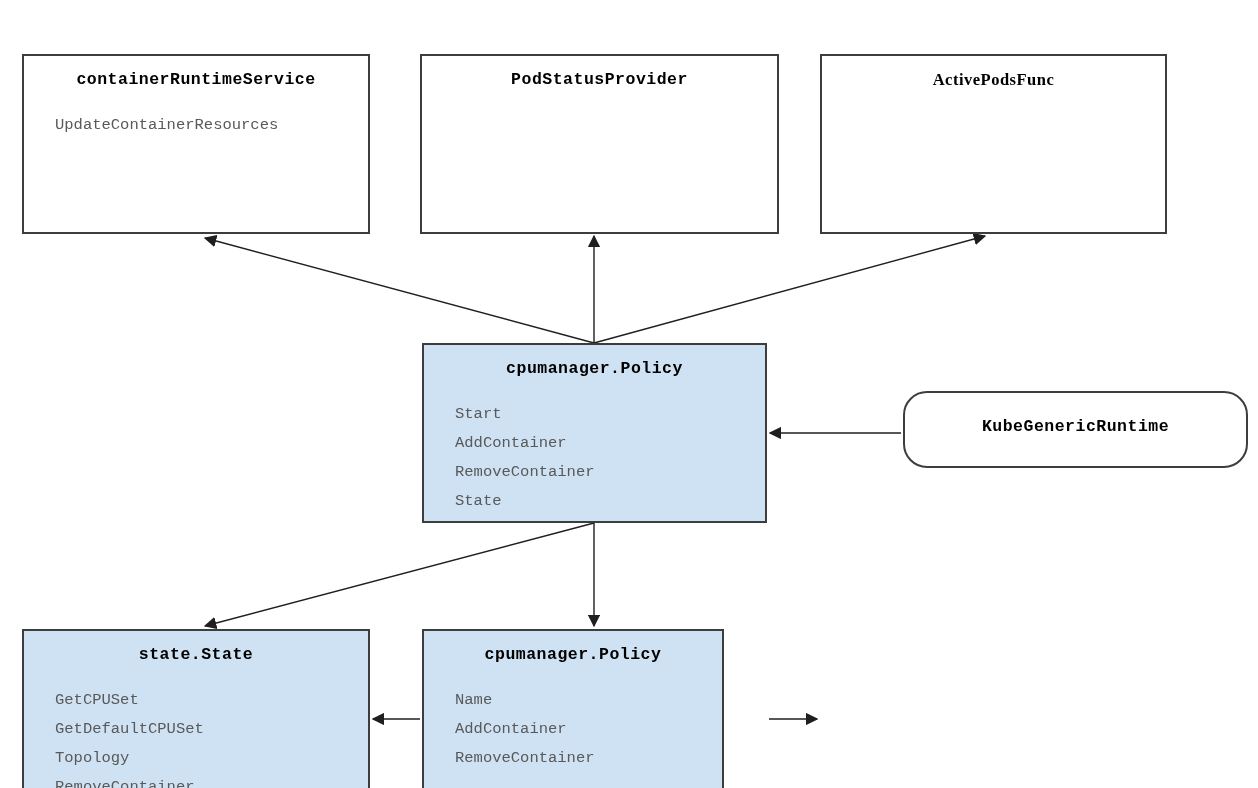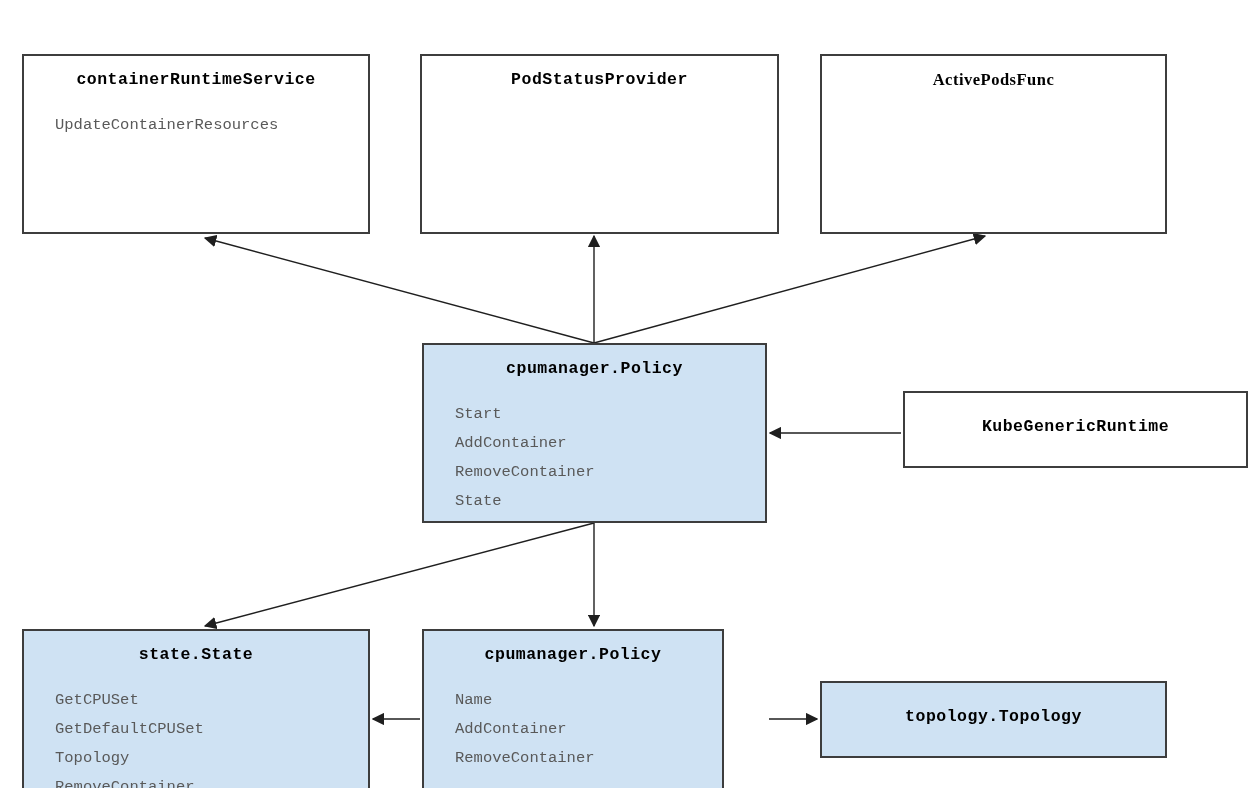--- a/index.html
+++ b/index.html
@@ -73,21 +73,21 @@
     font-size: 15.5px;
     line-height: 29px;
     color: var(--method-text);
     white-space: nowrap;
   }
   
   #node-crs    { left: 22px;  top: 18px;  width: 348px; height: 180px; }
   #node-psp    { left: 420px; top: 18px;  width: 359px; height: 180px; }
   #node-apf    { left: 820px; top: 18px;  width: 347px; height: 180px; font-family: Liberation Serif, serif; }
   #node-mgr    { left: 422px; top: 307px; width: 345px; height: 180px; }
-  #node-kgr    { left: 903px; top: 355px; width: 345px; height: 77px;  }
+  #node-kgr    { left: 903px; top: 355px; width: 345px; height: 77px; border-radius: 24px;  }
   #node-state  { left: 22px;  top: 593px; width: 348px; height: 182px; }
   #node-policy { left: 422px; top: 593px; width: 302px; height: 179px; }
   #node-topo   { left: 820px; top: 645px; width: 347px; height: 77px;  }
 </style>
 </head>
 <body>
 
 <div id="canvas">
 
   <svg id="edges-layer" viewBox="0 0 1258 788" xmlns="http://www.w3.org/2000/svg">
@@ -147,17 +147,14 @@
 
   <div id="node-policy" class="node highlight">
     <div class="node-title">cpumanager.Policy</div>
     <div class="node-methods">
       <div>Name</div>
       <div>AddContainer</div>
       <div>RemoveContainer</div>
     </div>
   </div>
 
-  <div id="node-topo" class="node highlight compact">
-    <div class="node-title">topology.Topology</div>
-  </div>
 
 </div>
 
 </body></html>

